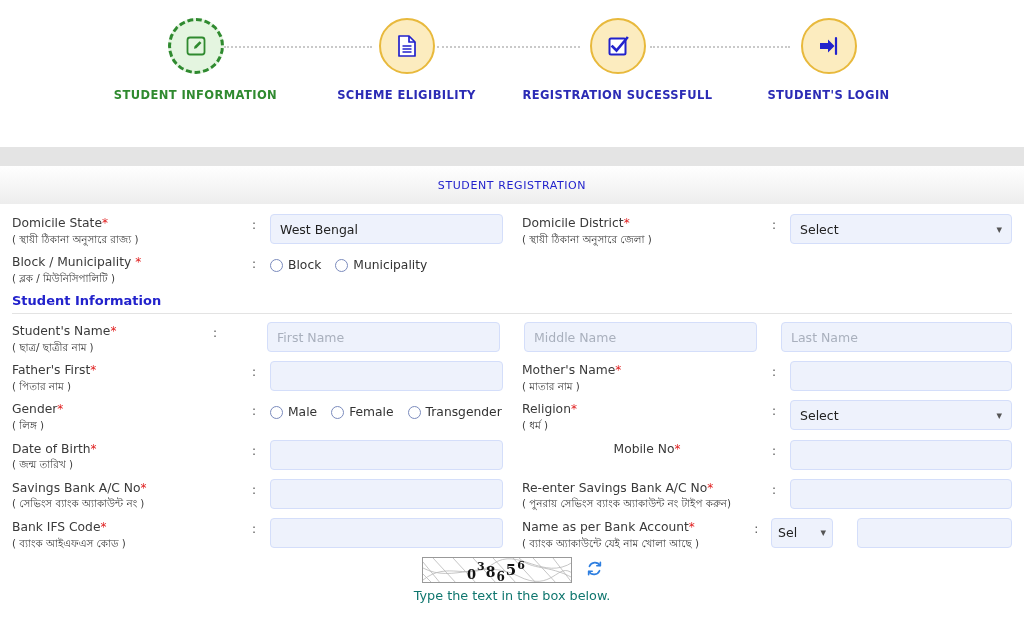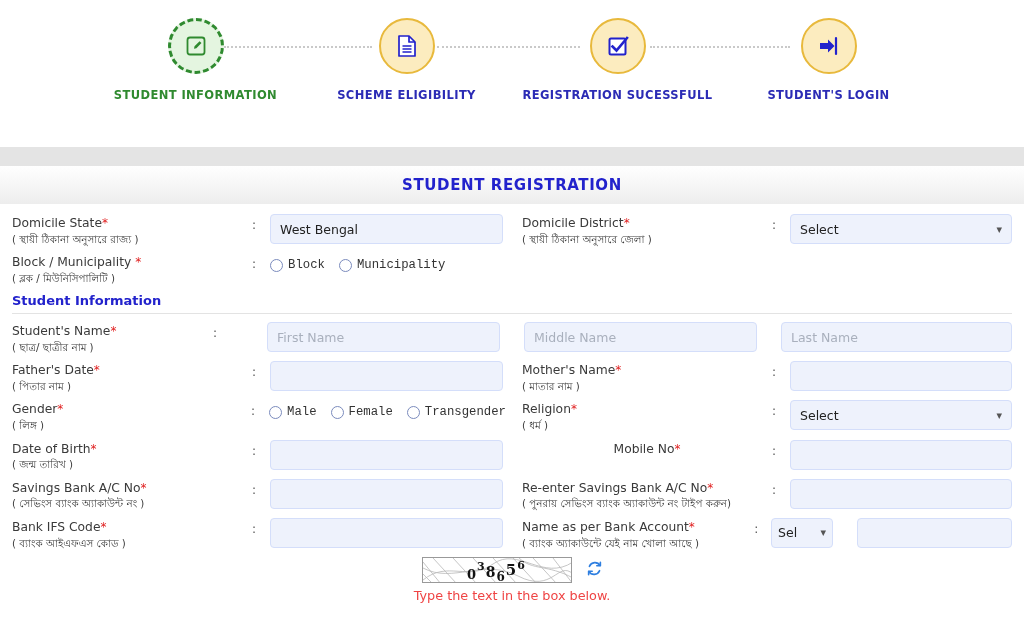--- a/index.html
+++ b/index.html
@@ -52,22 +52,22 @@
 
   
   .grey-band { height:19px; background:#e4e4e4; }
   .title-band {
     height:38px;
     background:linear-gradient(#ffffff, #ededed);
     display:flex; align-items:center; justify-content:center;
   }
   .title-band h1 {
     margin:0;
-    font-size:15px;
-    font-weight:700;
+    font-size:11px;
+    font-weight:400;
     letter-spacing:.6px;
     color:#2222cc;
     font-family:"DejaVu Sans", sans-serif;
   }
 
   
   .form { padding:10px 12px 0 12px; }
   .row { display:flex; align-items:flex-start; margin-bottom:7px; }
   .cell { display:flex; align-items:flex-start; }
   .half { width:500px; }
@@ -102,21 +102,21 @@
     outline:none;
   }
   input.txt::placeholder { color:#a9b0bd; }
   .sel {
     display:flex; align-items:center; justify-content:space-between;
     cursor:pointer;
   }
   .sel .chev { color:#555; font-size:11px; line-height:1; }
 
   .radios { display:flex; align-items:center; gap:8px; padding-top:5px; }
-  .radio-item { display:flex; align-items:center; gap:5px; margin-right:6px;font-family:Liberation Mono, monospace; }
+  .radio-item { display:flex; align-items:center; gap:5px; margin-right:6px; }
   .radio {
     width:13px; height:13px; border-radius:50%;
     border:1.5px solid #7b8bbd; background:#fff;
     display:inline-block;
   }
   .radio-lbl { font-size:12.3px; color:#333; }
 
   
   .section-head {
     margin:8px 0 0 0;
@@ -142,21 +142,21 @@
     display:flex; align-items:center; justify-content:center;
   }
   .captcha-text {
     position:relative; z-index:2;
     font-family:"DejaVu Serif", serif;
     font-size:13px; font-weight:700; color:#111;
     letter-spacing:1px;
   }
   .captcha-text i { font-style:normal; display:inline-block; }
   .refresh-icon { color:#2f7fe0; font-size:17px; cursor:pointer; line-height:1; }
-  .captcha-hint { margin-top:5px; font-size:12.8px; color:#ef4444; }
+  .captcha-hint { margin-top:5px; font-size:12.8px; color:#0f766e; }
 </style>
 </head>
 <body>
 
 <div class="stepper-wrap">
   <div class="stepper">
 
     <div class="step">
       <div class="step-circle done">
         <svg width="24" height="24" viewBox="0 0 24 24" fill="none">
@@ -282,21 +282,21 @@
         <div style="width:231px; margin-left:24px;">
           <input class="txt" type="text" placeholder="Last Name" style="">
         </div>
       </div>
     </div>
   </div>
 
   <div class="row">
     <div class="cell half">
       <div class="lbl">
-        <span class="en">Father's Date</span><span class="star">*</span>
+        <span class="en">Father's First</span><span class="star">*</span>
         <span class="bn">( পিতার নাম )</span>
       </div>
       <div class="colon">:</div>
       <div class="field" style="max-width:233px;">
         <input class="txt" type="text" value="" style="">
       </div>
     </div>
     <div class="cell half" style="padding-left:10px;">
       <div class="lbl" style="width:250px;">
         <span class="en">Mother's Name</span><span class="star">*</span>

